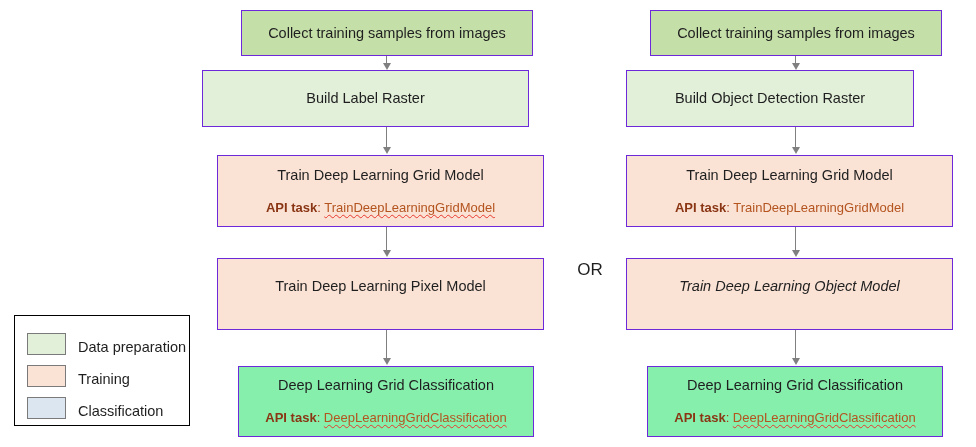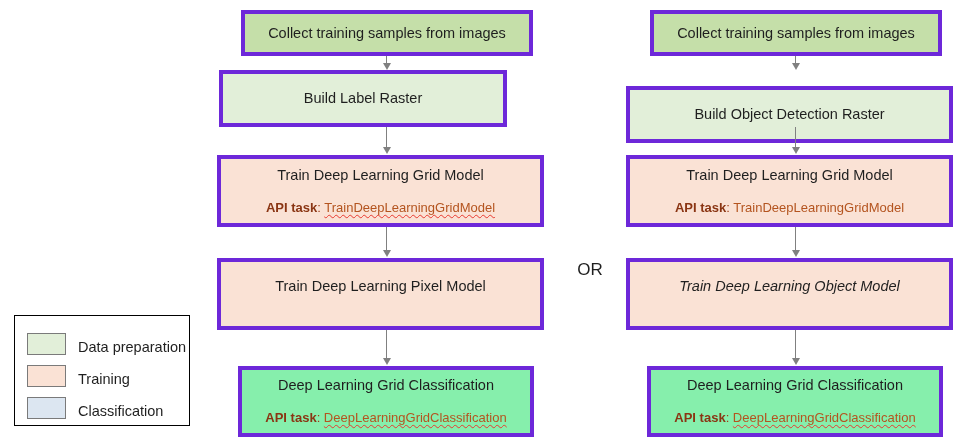--- a/index.html
+++ b/index.html
@@ -19,21 +19,21 @@
     position: absolute;
     left: 0; top: 0;
     width: 976px;
     height: 447px;
   }
 
   
   .node {
     position: absolute;
     box-sizing: border-box;
-    border: 4px solid #6d28d9;
+    border: 1px solid #6d28d9;
     display: flex;
     flex-direction: column;
     align-items: center;
     justify-content: center;
     text-align: center;
     line-height: 1.25;
   }
   .node .title {
     font-size: 14.5px;
     color: #1f1f1f;
@@ -131,21 +131,21 @@
 
 <div id="canvas">
 
   <div class="node fill-prep-dark" style="left:241px; top:10px; width:292px; height:46px;">
     <div class="title">Collect training samples from images</div>
   </div>
 
   <div class="conn" style="left:386px; top:56px; height:11px;"></div>
   <div class="arrowhead" style="left:383px; top:63px;"></div>
 
-  <div class="node fill-prep-light" style="left:219px; top:70px; width:288px; height:57px;">
+  <div class="node fill-prep-light" style="left:202px; top:70px; width:327px; height:57px;">
     <div class="title">Build Label Raster</div>
   </div>
 
   <div class="conn" style="left:386px; top:127px; height:21px;"></div>
   <div class="arrowhead" style="left:383px; top:147px;"></div>
 
   <div class="node two-line fill-training" style="left:217px; top:155px; width:327px; height:72px;">
     <div class="title">Train Deep Learning Grid Model</div>
     <div class="api-line">
       <span class="api-label">API task</span><span>: </span><span class="api-value squiggle">TrainDeepLearningGridModel</span>
@@ -171,21 +171,21 @@
 
   <div id="or-label">OR</div>
 
   <div class="node fill-prep-dark" style="left:650px; top:10px; width:292px; height:46px;">
     <div class="title">Collect training samples from images</div>
   </div>
 
   <div class="conn" style="left:795px; top:56px; height:11px;"></div>
   <div class="arrowhead" style="left:792px; top:63px;"></div>
 
-  <div class="node fill-prep-light" style="left:626px; top:86px; width:327px; height:57px;justify-content:center;">
+  <div class="node fill-prep-light" style="left:626px; top:70px; width:288px; height:57px;justify-content:center;">
     <div class="title">Build Object Detection Raster</div>
   </div>
 
   <div class="conn" style="left:795px; top:127px; height:21px;"></div>
   <div class="arrowhead" style="left:792px; top:147px;"></div>
 
   <div class="node two-line fill-training" style="left:626px; top:155px; width:327px; height:72px;">
     <div class="title">Train Deep Learning Grid Model</div>
     <div class="api-line">
       <span class="api-label">API task</span><span>: </span><span class="api-value">TrainDeepLearningGridModel</span>

